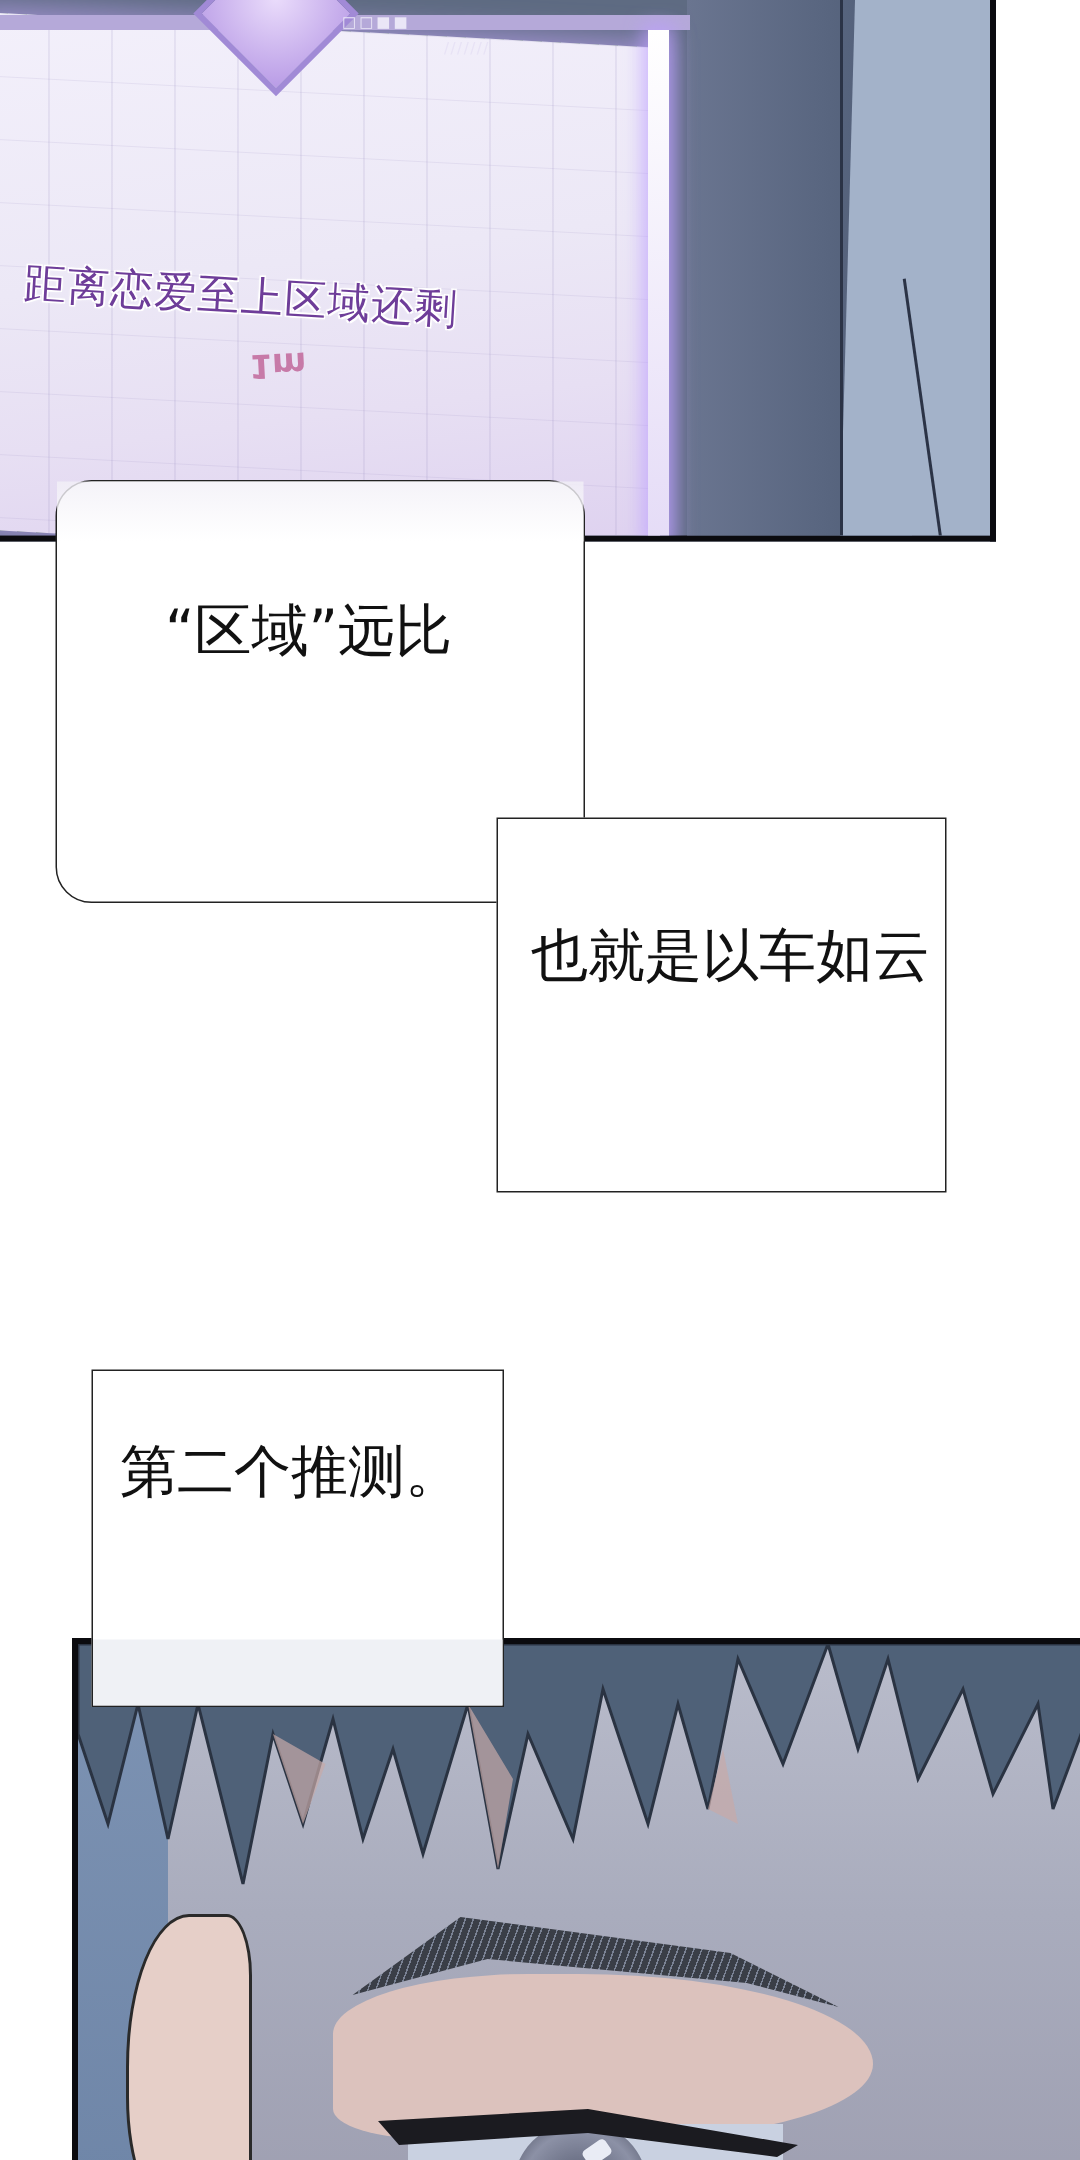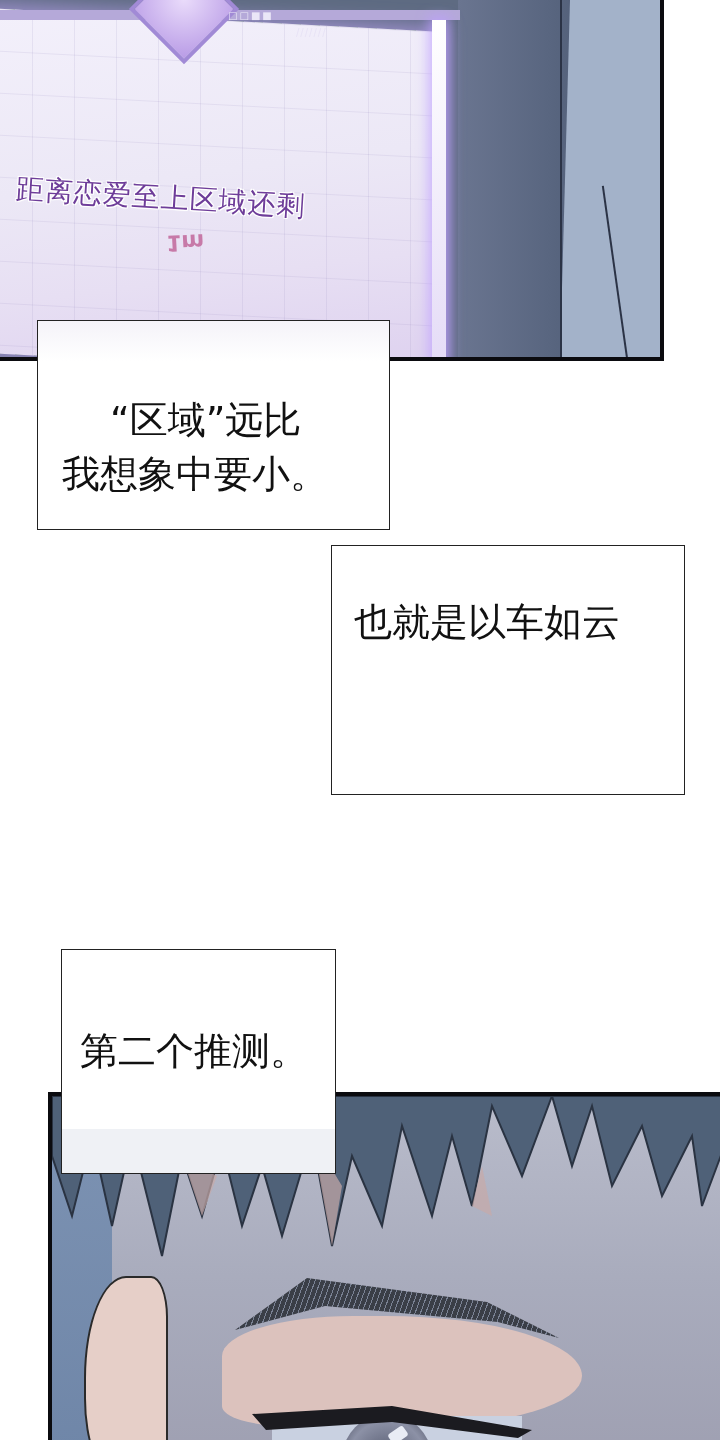--- a/index.html
+++ b/index.html
@@ -33,28 +33,28 @@
   .notice-text { position:absolute; left:16px; top:170px; font-size:28px; color:#6e3d99;
                  -webkit-text-stroke: 0; text-shadow: 0 0 2px #fff,0 0 3px #fff,1px 1px 0 #fff,-1px -1px 0 #fff,1px -1px 0 #fff,-1px 1px 0 #fff;
                  transform: rotate(3.5deg); transform-origin:left center; letter-spacing:1px; white-space:nowrap; }
   .notice-distance { position:absolute; left:166px; top:230px; font-size:22px; font-weight:bold;
                      color:#c77aa8; transform: rotate(180deg) scaleX(-1) rotate(3deg); }
 
   
   .caption { position:absolute; background:#ffffff; border:1.5px solid #222;
              color:#111; font-size:38px; line-height:54px; box-sizing:border-box; }
   .caption .line { display:block; white-space:nowrap; }
-  .cap1 { left:37px; top:320px; width:353px; height:210px; padding-top:72px; }
+  .cap1 { left:37px; top:320px; width:353px; height:282px; padding-top:72px;border-radius:24px; }
   .cap1 .l1 { padding-left:72px; }
   .cap1 .l2 { padding-left:24px; }
   .cap1-fade { position:absolute; left:0; top:0; right:0; height:40px;
                background: linear-gradient(#f2f0f7,#ffffff); opacity:.8; }
-  .cap2 { left:331px; top:545px; width:354px; height:250px; padding-top:49px; }
+  .cap2 { left:331px; top:545px; width:300px; height:250px; padding-top:64px; }
   .cap2 .l1 { padding-left:22px; } .cap2 .l2 { padding-left:22px; } .cap2 .l3 { padding-left:66px; }
-  .cap3 { left:61px; top:949px; width:275px; height:225px; padding-top:74px; z-index:5; }
+  .cap3 { left:61px; top:913px; width:275px; height:225px; padding-top:40px; z-index:5; }
   .cap3 .l1 { padding-left:18px; }
   .cap3-shade { position:absolute; left:0; right:0; bottom:0; height:44px; background:rgba(236,238,243,.85); }
 
   
   .panel-bottom { position:absolute; left:48px; top:1092px; width:680px; height:360px;
                   border-left:4px solid #0b0b0f; border-top:4px solid #0b0b0f; overflow:hidden;
                   background: linear-gradient(180deg,#b9bccb 0%,#a9acbd 50%,#9fa0b2 100%); }
   .bg-left { position:absolute; left:0; top:0; width:60px; height:360px; background: linear-gradient(#7d93b3,#6f86a8); }
   .hair { position:absolute; left:0; top:0; width:680px; height:170px; }
   .ear { position:absolute; left:32px; top:180px; width:80px; height:200px; border:2px solid #2a2a2a;
@@ -91,21 +91,20 @@
   <div class="dots">□□■■</div>
   <div class="ticks">///////</div>
 
   <div class="notice-text">距离恋爱至上区域还剩</div>
   <div class="notice-distance">1m</div>
 </div>
 
 <div class="caption cap1">
   <div class="cap1-fade"></div>
   <span class="line l1">“区域”远比</span>
-  <span class="line l2">我想象中要小。</span>
 </div>
 
 <div class="caption cap2">
   <span class="line l1">也就是以车如云</span>
 </div>
 
 <div class="panel-bottom">
   <div class="bg-left"></div>
   <svg class="hair" viewBox="0 0 680 170">
     <path d="M0 0 H680 V30 L650 110 L640 40 L610 100 L590 30 L560 90 L540 10 L520 70 L500 0 L470 80 L440 10 L420 110 L400 40 L380 120 L350 30 L330 130 L300 60 L280 150 L260 40 L230 140 L210 70 L190 130 L170 50 L150 120 L130 60 L110 160 L80 40 L60 130 L40 40 L20 120 L0 60 Z" fill="#4f6178" stroke="#2a3342" stroke-width="2"></path>

